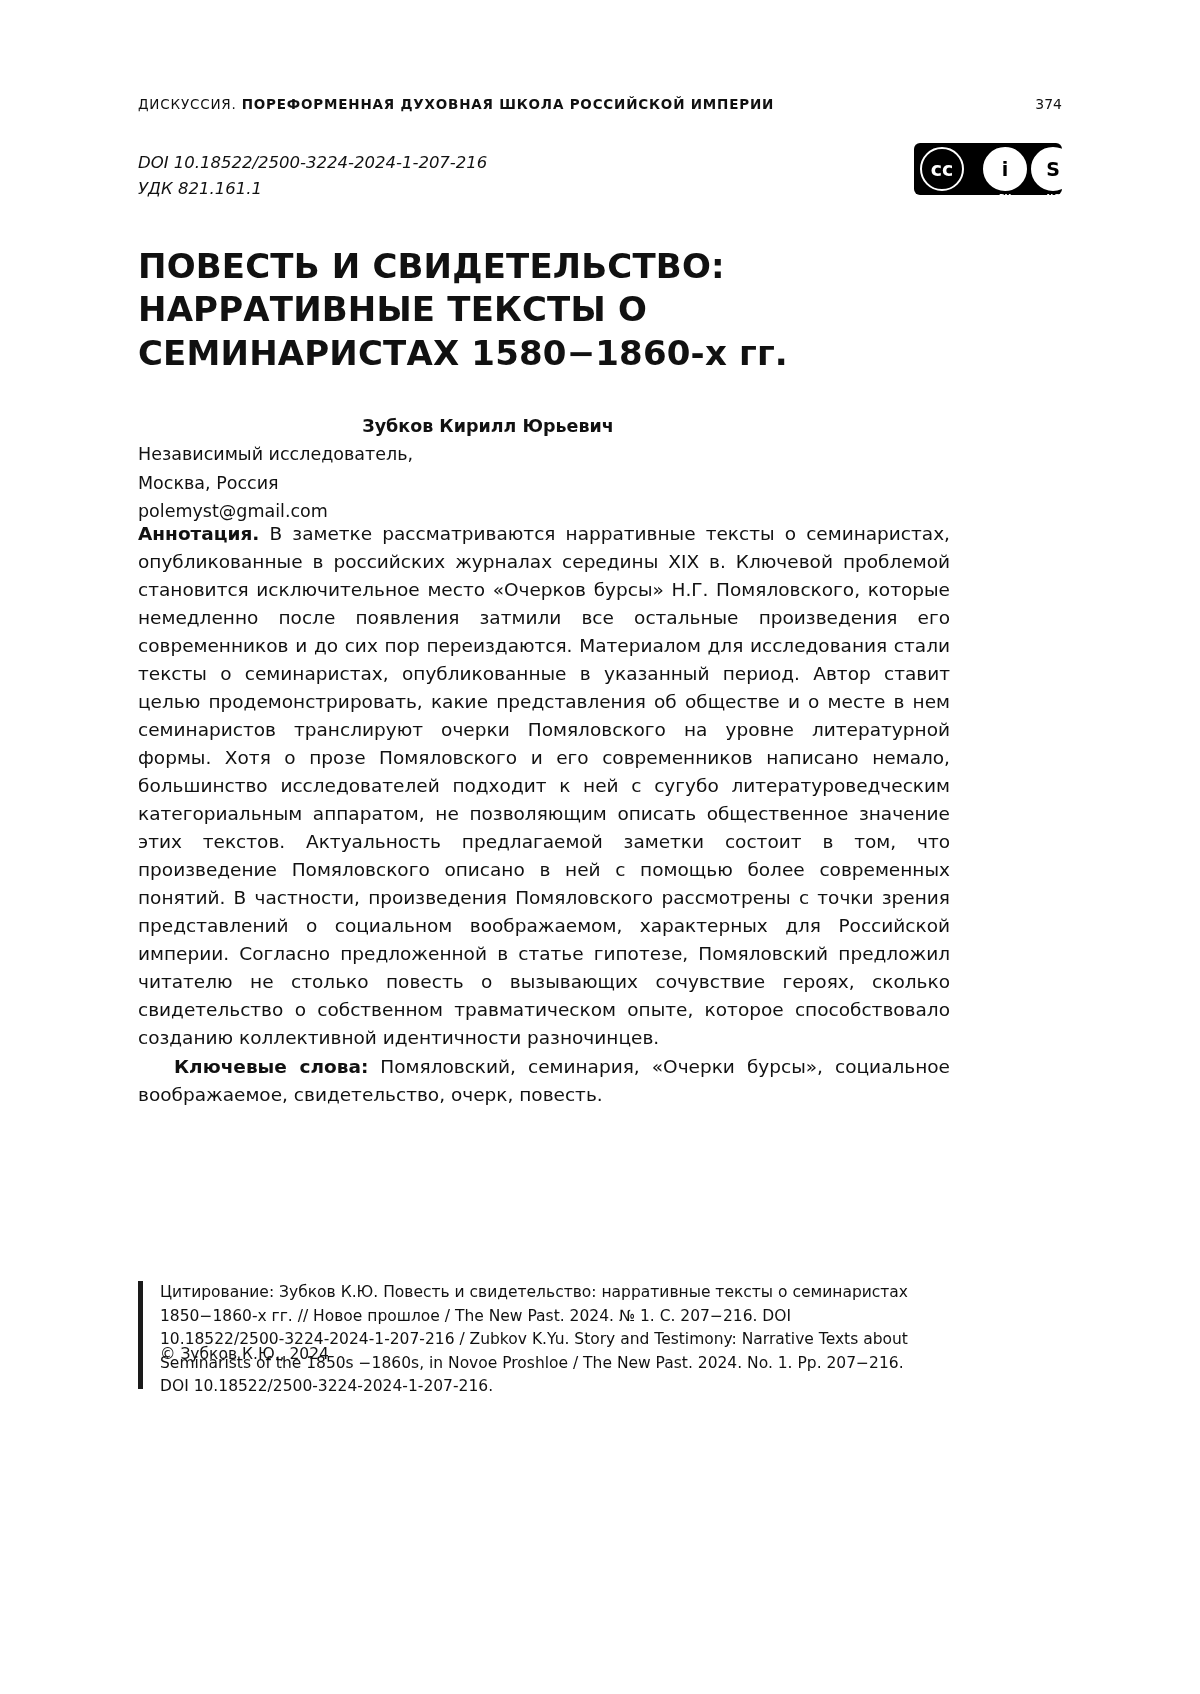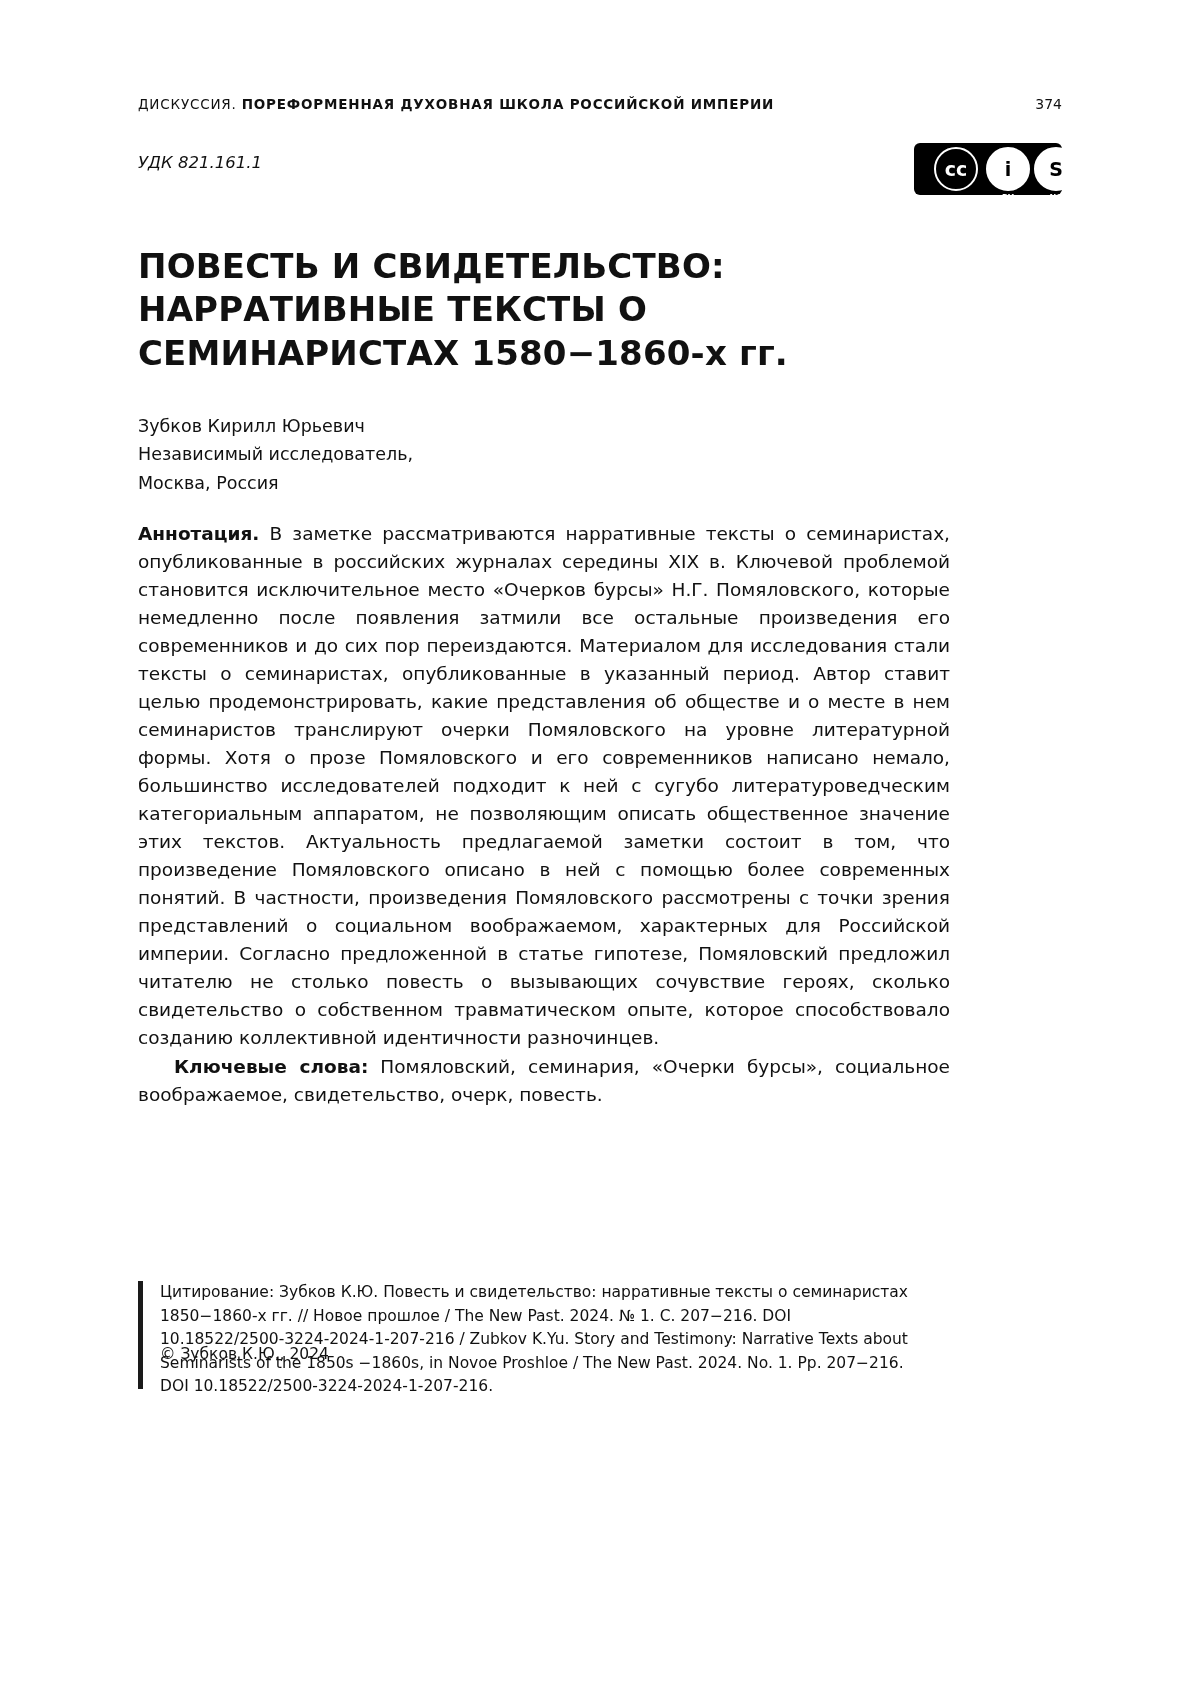--- a/index.html
+++ b/index.html
@@ -75,23 +75,23 @@
   .cc-badge {
     position: absolute;
     top: 143px;
     left: 776px;
     width: 148px;
     height: 52px;
     background: #000;
     border-radius: 6px;
     display: flex;
     align-items: center;
-    padding: 0 20px;
+    padding: 0 6px;
     box-sizing: border-box;
-    gap: 8px;
+    gap: 19px;
   }
   .cc-circle {
     width: 40px;
     height: 40px;
     border-radius: 50%;
     background: #000;
     border: 2.5px solid #fff;
     color: #fff;
     display: flex;
     align-items: center;
@@ -140,21 +140,22 @@
   .author-block {
     position: absolute;
     top: 412px;
     left: 0;
     width: 700px;
     font-size: 17.5px;
     line-height: 1.62;
     color: #111;
   }
   .author-name {
-    font-weight: 400;
+    font-weight: 700;
+    text-align: center;
   }
 
   
   .abstract {
     position: absolute;
     top: 520px;
     left: 0;
     width: 812px;
     font-size: 18.5px;
     line-height: 1.515;
@@ -228,20 +229,21 @@
 
 <div class="page">
   <div class="content">
 
     <div class="runhead">
       <div class="runhead-left"><span class="rh-plain">ДИСКУССИЯ</span><span class="rh-plain">. </span><span class="rh-bold">ПОРЕФОРМЕННАЯ ДУХОВНАЯ ШКОЛА РОССИЙСКОЙ ИМПЕРИИ</span></div>
       <div class="runhead-page">374</div>
     </div>
 
     <div class="doi-block">
+      <div>DOI 10.18522/2500-3224-2024-1-207-216</div>
       <div>УДК 821.161.1</div>
     </div>
 
     <div class="cc-badge">
       <div class="cc-circle">
           <span>cc</span>
         </div>
       <div class="cc-group">
         <div class="cc-circle filled">
             <span>i</span>
@@ -253,20 +255,21 @@
           </div>
       </div>
     </div>
 
     <h1 class="title">ПОВЕСТЬ И СВИДЕТЕЛЬСТВО: НАРРАТИВНЫЕ ТЕКСТЫ О СЕМИНАРИСТАХ 1580−1860-х гг.</h1>
 
     <div class="author-block">
       <div class="author-name">Зубков Кирилл Юрьевич</div>
       <div>Независимый исследователь,</div>
       <div>Москва, Россия</div>
+      <div>polemyst@gmail.com</div>
     </div>
 
     <div class="abstract"><span class="lead">Аннотация.</span><span> В заметке рассматриваются нарративные тексты о семинаристах, опубликованные в российских журналах середины XIX в. Ключевой проблемой становится исключительное место «Очерков бурсы» Н.Г. Помяловского, которые немедленно после появления затмили все остальные произведения его современников и до сих пор переиздаются. Материалом для исследования стали тексты о семинаристах, опубликованные в указанный период. Автор ставит целью продемонстрировать, какие представления об обществе и о месте в нем семинаристов транслируют очерки Помяловского на уровне литературной формы. Хотя о прозе Помяловского и его современников написано немало, большинство исследователей подходит к ней с сугубо литературоведческим категориальным аппаратом, не позволяющим описать общественное значение этих текстов. Актуальность предлагаемой заметки состоит в том, что произведение Помяловского описано в ней с помощью более современных понятий. В частности, произведения Помяловского рассмотрены с точки зрения представлений о социальном воображаемом, характерных для Российской империи. Согласно предложенной в статье гипотезе, Помяловский предложил читателю не столько повесть о вызывающих сочувствие героях, сколько свидетельство о собственном травматическом опыте, которое способствовало созданию коллективной идентичности разночинцев.</span></div>
 
     <div class="keywords"><span class="lead">Ключевые слова:</span><span> Помяловский, семинария, «Очерки бурсы», социальное воображаемое, свидетельство, очерк, повесть.</span></div>
 
     <div class="cite-wrap">
       <div class="cite-rule"></div>
       <div class="cite-text">Цитирование: Зубков К.Ю. Повесть и свидетельство: нарративные тексты о семинаристах 1850−1860-х гг. // Новое прошлое / The New Past. 2024. № 1. С. 207−216. DOI 10.18522/2500-3224-2024-1-207-216 / Zubkov K.Yu. Story and Testimony: Narrative Texts about Seminarists of the 1850s −1860s, in Novoe Proshloe / The New Past. 2024. No. 1. Pp. 207−216. DOI 10.18522/2500-3224-2024-1-207-216.</div>
     </div>

